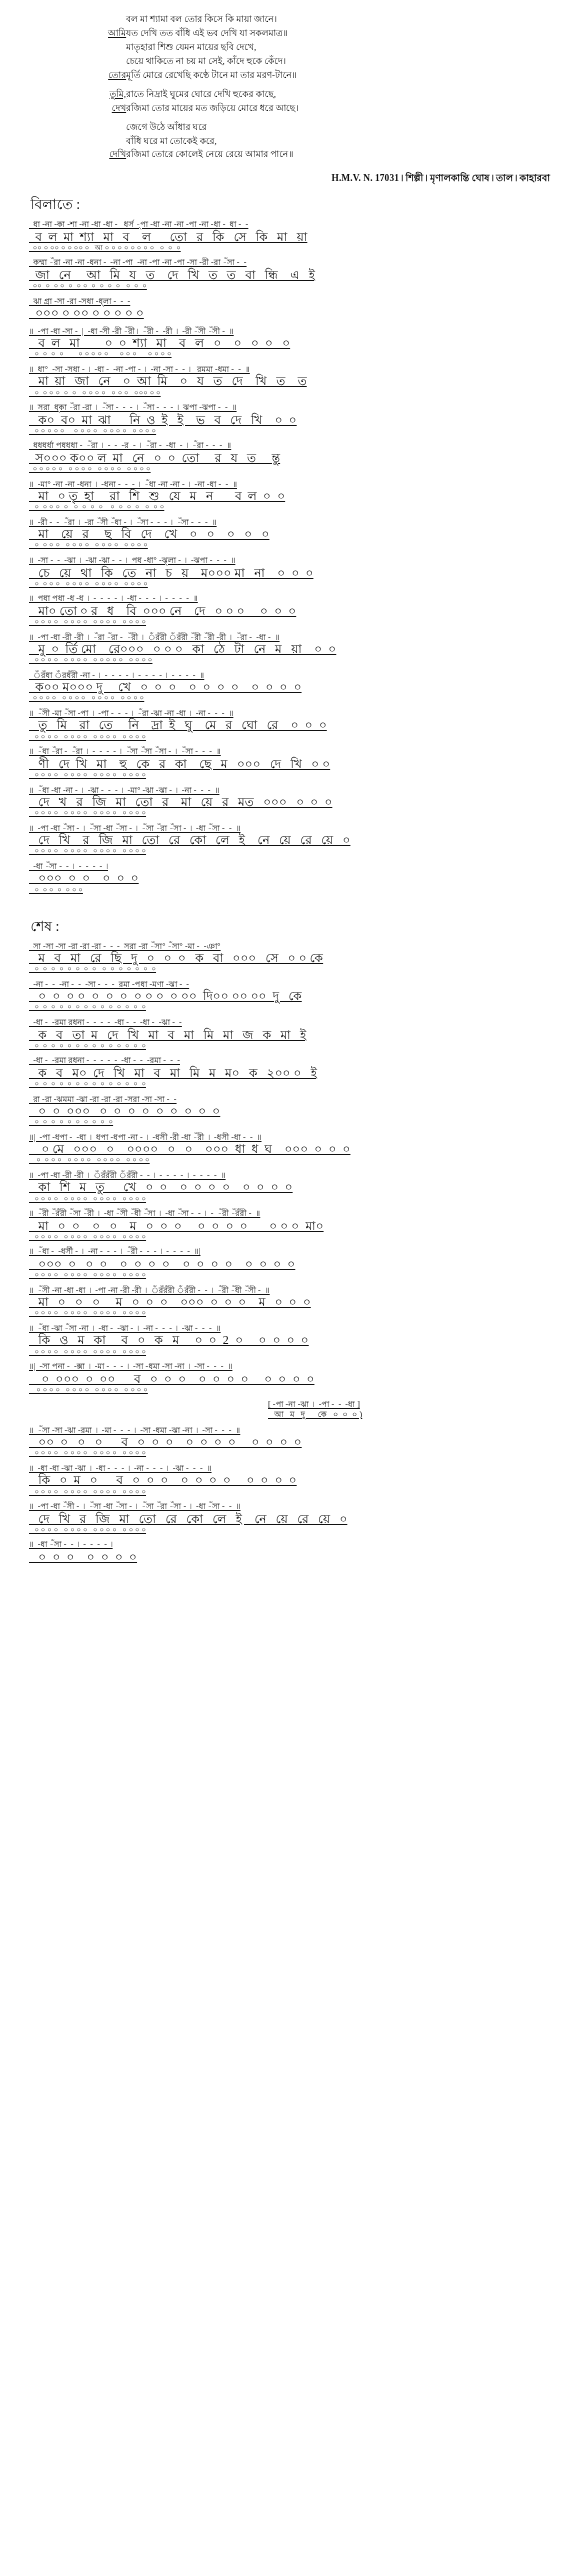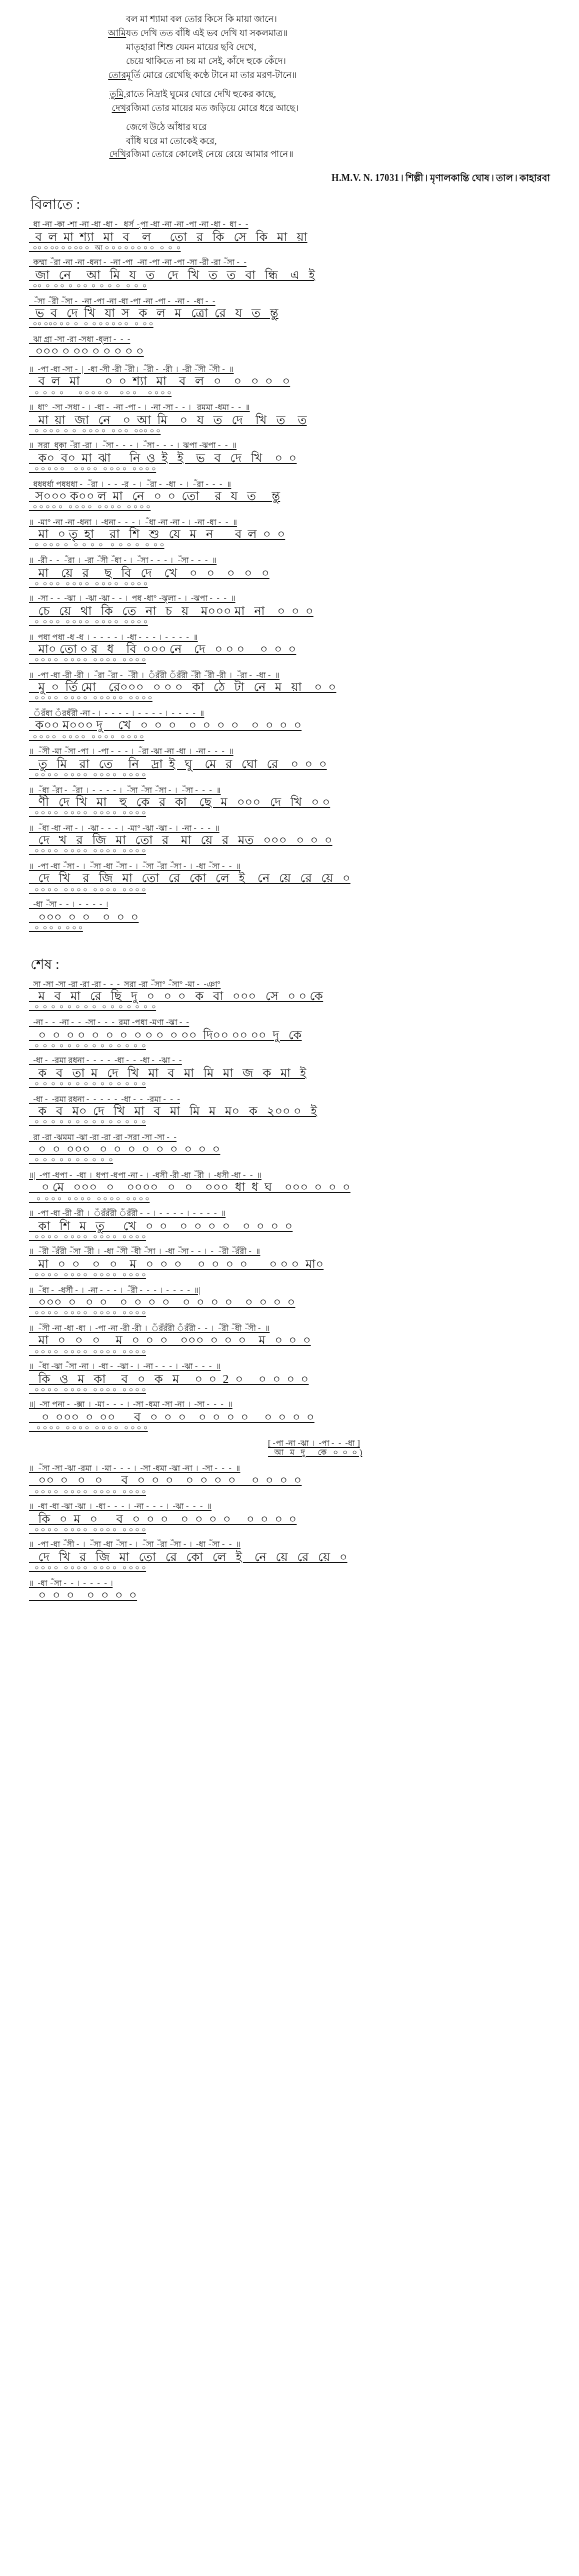--- a/index.html
+++ b/index.html
@@ -97,25 +97,20 @@
         <div class="nrow swara">  ধা -না -কা -শা -না -ধা -ধা -   ধর্স -্পা -ধা -না -না -পা -না -ধা -  ধা -  -</div>
         <div class="nrow lyric">  ব  ল  মা  শ্যা   মা   ব    ল      তো   র   কি   সে   কি   মা   য়া</div>
         <div class="nrow beat">  ০০ ০ ০০ ০ ০ ০০ ০   আ ০ ০ ০ ০ ০ ০ ০ ০   ০  ০  ০</div>
       </div>
       <div class="nblock">
         <div class="nrow swara">  কম্মা -ঁরা -না -না -ধনা -  -না -পা  -না -পা -না -পা -সা -রী -রা -ঁসা -  -</div>
         <div class="nrow lyric">  জা   নে     আ   মি   য   ত    দে   খি   ত   ত   বা   ন্ধি    এ   ই</div>
         <div class="nrow beat">  ০০  ০  ০ ০  ০  ০ ০  ০  ০  ০  ০   ০  ০  ০</div>
       </div>
       <div class="nblock">
-        <div class="nrow swara">  -ঁসা -ঁরী -ঁসা -  -না -পা -না -ধা -পা -না -পা -  -না -  -ধা -  -</div>
-        <div class="nrow lyric">  ভ  ব   দে  খি   যা  স   ক   ল   ম   ত্রো  রে   য   ত   ন্তু</div>
-        <div class="nrow beat">  ০০ ০০০ ০ ০  ০   ০  ০ ০ ০ ০ ০ ০   ০  ০ ০</div>
-      </div>
-      <div class="nblock">
         <div class="nrow swara">  ঝা গ্রা -সা -রা -সধা -ধ্লা -  -  -</div>
         <div class="nrow lyric">  ০০০ ০ ০০ ০ ০ ০ ০ ০</div>
       </div>
       <div class="nblock">
         <div class="nrow swara">॥  -পা -ধা -সা -  |  -ধা -সী -রী -ঁরী ৷  -ঁরী -  -রী  ৷  -রী -ঁসী -ঁসী -  ॥</div>
         <div class="nrow lyric">   ব  ল   মা        ০  ০  শ্যা   মা    ব   ল   ০    ০   ০  ০   ০</div>
         <div class="nrow beat">   ০  ০  ০  ০        ০ ০ ০ ০ ০      ০ ০ ০      ০ ০ ০ ০</div>
       </div>
       <div class="nblock">
         <div class="nrow swara">॥  ধা°  -সা -সধা -  ৷  -ধা -  -না -পা -  ৷  -না -সা -  -  ৷   রমমা -ধমা -  -  ॥</div>

